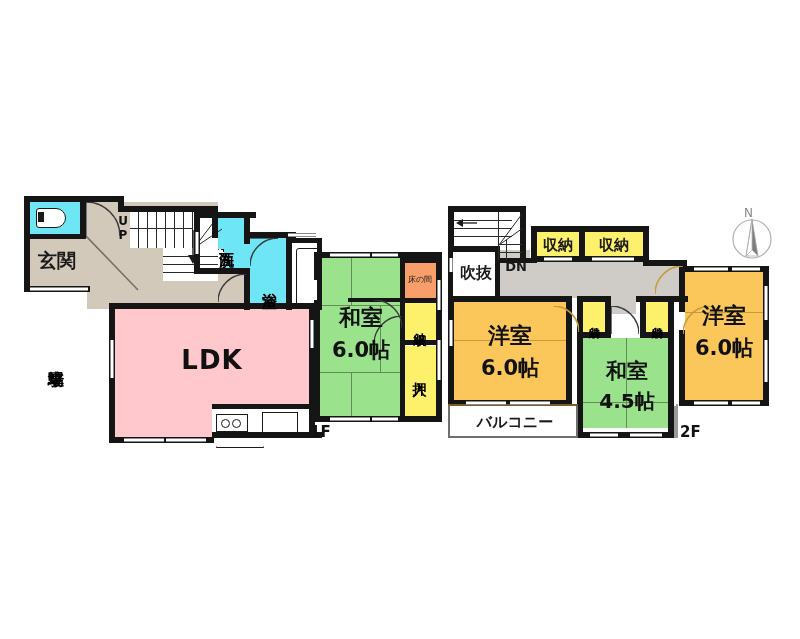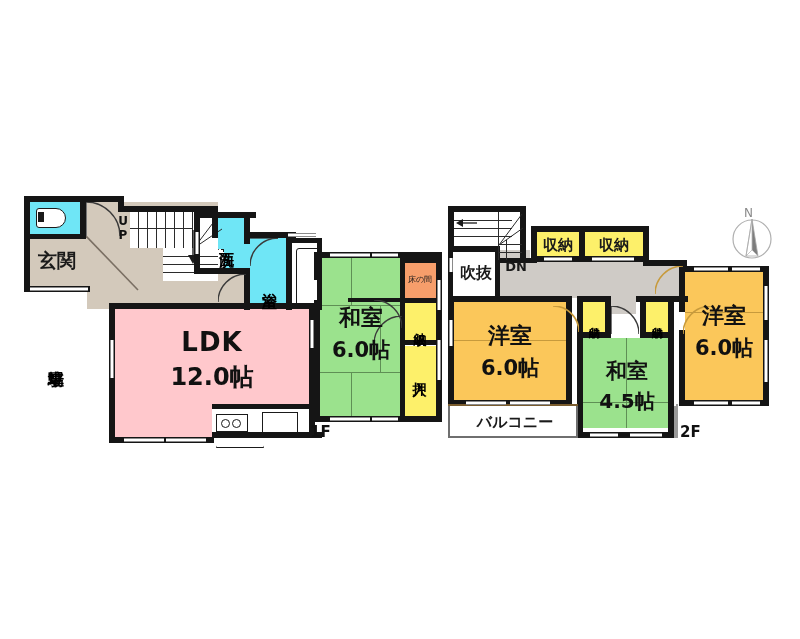--- a/index.html
+++ b/index.html
@@ -260,21 +260,20 @@
       </div>
     </div>
 
     <div class="lbl" style="left:27px;top:248px;width:60px;height:24px;font-size:19px;font-weight:bold;">玄関</div>
 
     <div class="vtxt" style="position:absolute;left:44px;top:322px;width:24px;height:72px;
                 font-size:16px;font-weight:bold;">駐車場</div>
 
     <div class="ctr" style="left:160px;top:328px;width:104px;height:64px;">
       <div style="font-size:26px;font-weight:bold;letter-spacing:1px;">LDK</div>
-      <div style="font-size:24px;font-weight:bold;margin-top:4px;">12.0帖</div>
     </div>
 
     <div class="vtxt" style="position:absolute;left:216px;top:218px;width:20px;height:46px;
                 font-size:15px;font-weight:bold;">洗面</div>
 
     <div class="vtxt" style="position:absolute;left:258px;top:258px;width:22px;height:46px;
                 font-size:15px;font-weight:bold;">浴室</div>
 
     <div class="ctr" style="left:323px;top:302px;width:76px;height:62px;">
       <div style="font-size:22px;font-weight:bold;">和室</div>

